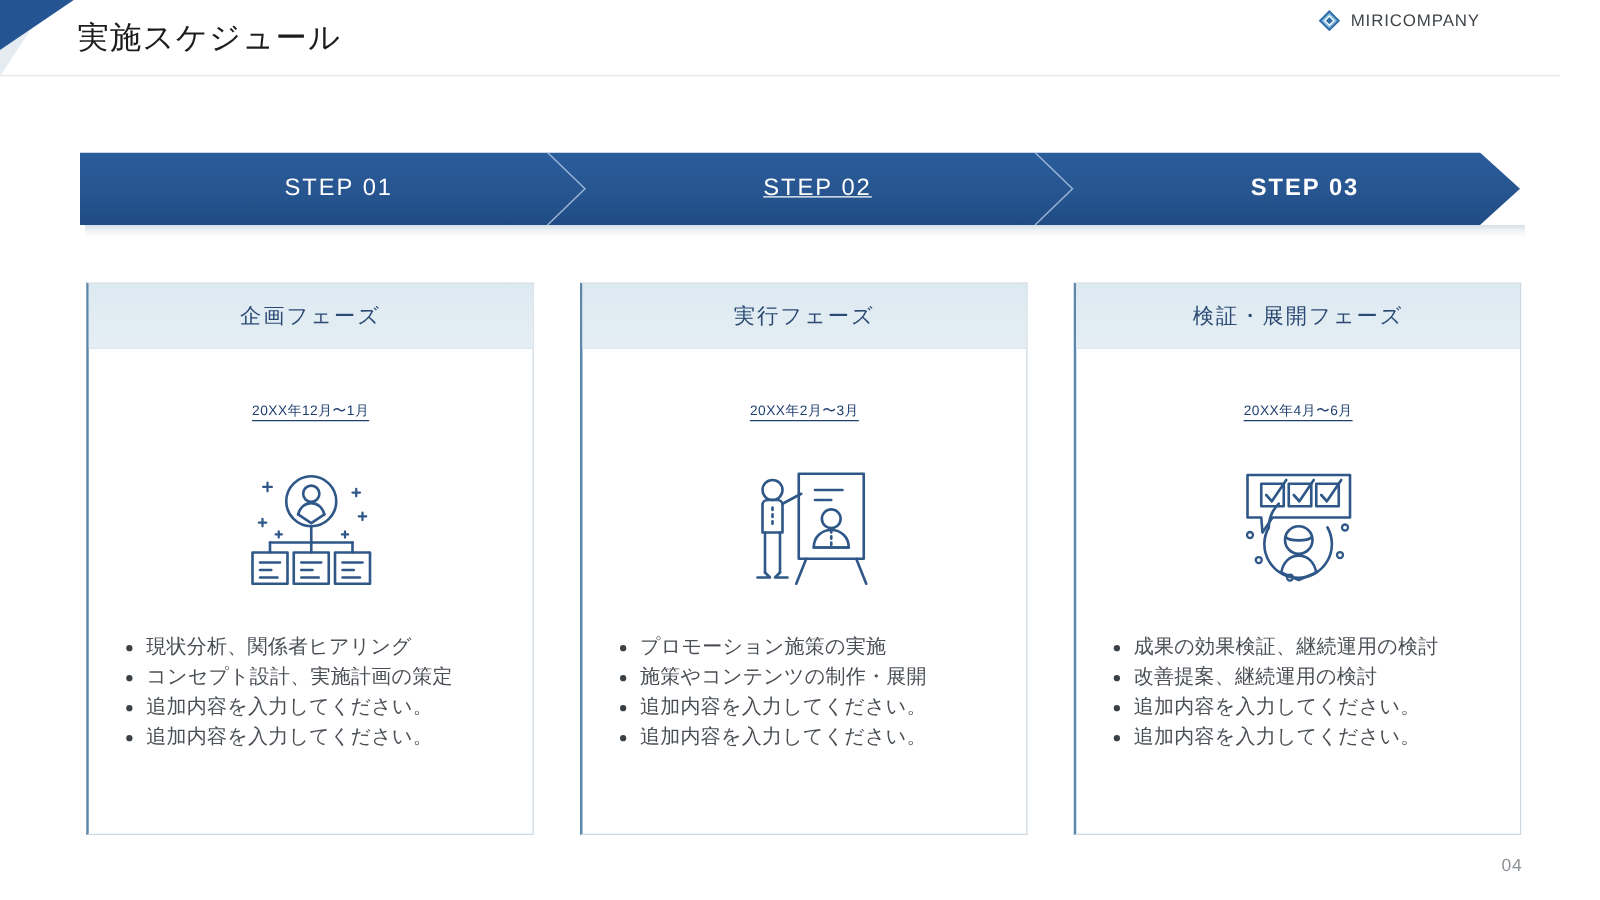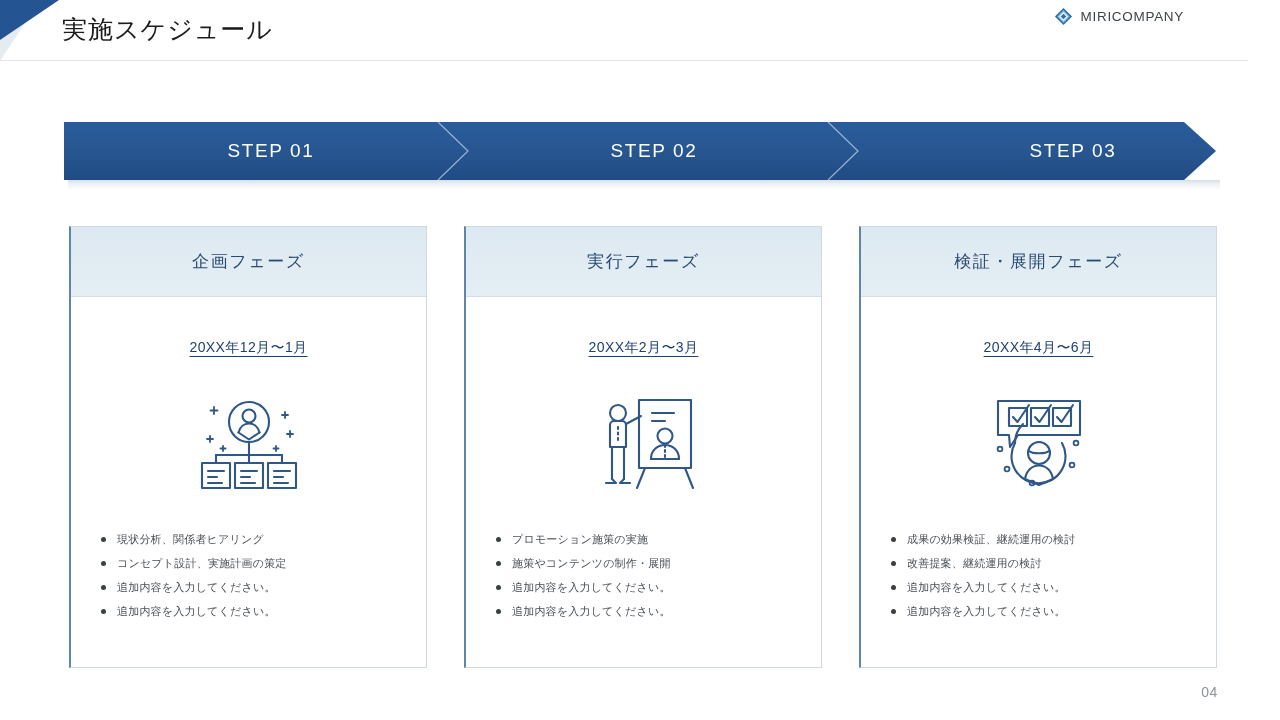--- a/index.html
+++ b/index.html
@@ -102,22 +102,22 @@
     top: 0;
     height: 58px;
     display: flex;
     align-items: center;
     justify-content: center;
     color: #ffffff;
     font-size: 19px;
     letter-spacing: 1.6px;
   }
   .step-label.s1 { left: 0;   width: 390px; margin-left: 12px; }
-  .step-label.s2 { left: 390px; width: 400px; }
-  .step-label.s3 { left: 819px; width: 380px; }
+  .step-label.s2 { left: 390px; width: 400px; text-decoration: underline; }
+  .step-label.s3 { left: 790px; width: 380px; font-weight: bold; }
 
   
   .cards {
     position: absolute;
     left: 69px;
     top: 226px;
     width: 1148px;
     height: 442px;
     display: flex;
     gap: 37px;
@@ -126,36 +126,36 @@
     position: relative;
     width: 358px;
     height: 442px;
     background: #ffffff;
     border: 1px solid #cfd9e2;
     border-left: 2px solid #5c87ac;
     display: flex;
     flex-direction: column;
   }
   .card-head {
-    height: 70px;
+    height: 52px;
     background: linear-gradient(180deg, #dde9f1 0%, #e4eef4 100%);
     border-bottom: 1px solid #d3dfe8;
     display: flex;
     align-items: center;
     justify-content: center;
   }
   .card-head-text {
     font-size: 17px;
     letter-spacing: 1.6px;
     color: #2b4a73;
   }
   .card-period {
     margin-top: 42px;
     text-align: center;
-    font-size: 14px;
+    font-size: 11px;
     letter-spacing: .4px;
     color: #1f3f70;
     text-decoration: underline;
     text-underline-offset: 4px;
     text-decoration-thickness: 1px;
   }
   .card-icon {
     flex: 0 0 auto;
     height: 120px;
     margin-top: 28px;
@@ -165,21 +165,21 @@
   }
   .card-icon svg { display: block; }
 
   .card-list {
     margin-top: 22px;
     padding: 0 18px 0 30px;
     list-style: none;
   }
   .card-list li {
     position: relative;
-    font-size: 11px;
+    font-size: 16px;
     line-height: 24px;
     color: #4a4f55;
     padding-left: 16px;
     letter-spacing: .2px;
     white-space: nowrap;
   }
   .card-list li::before {
     content: "";
     position: absolute;
     left: 0;

